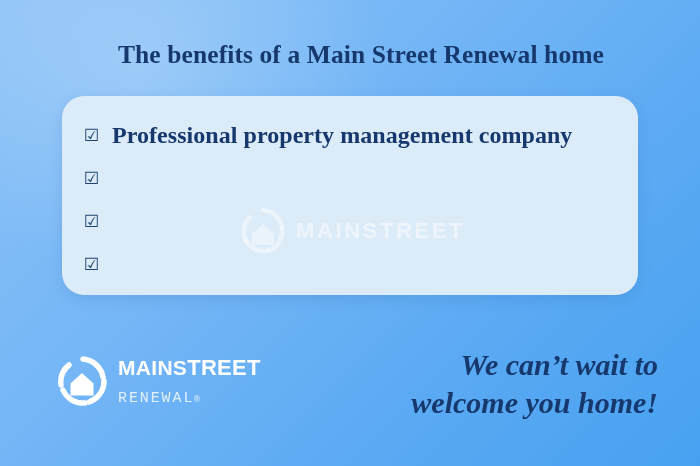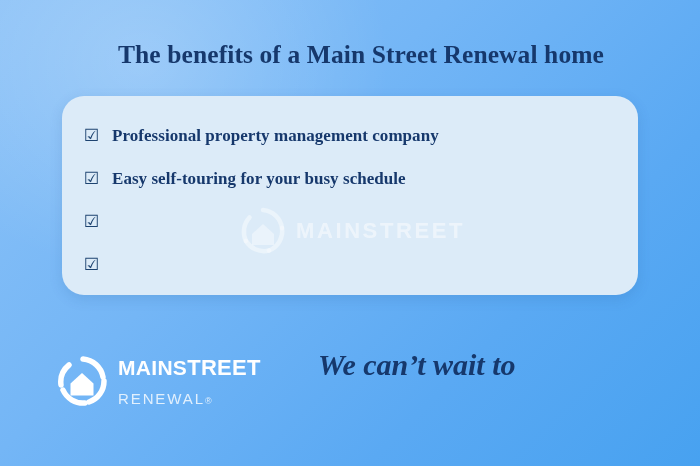--- a/index.html
+++ b/index.html
@@ -76,21 +76,21 @@
     flex: 0 0 auto;
     width: 28px;
     color: #1d4370;
     font-size: 17px;
     line-height: 1;
     font-family: "DejaVu Sans", sans-serif;
   }
   .benefit-text {
     font-family: "Liberation Serif", "DejaVu Serif", serif;
     font-weight: bold;
-    font-size: 17px;
+    font-size: 24px;
     color: #16386c;
     white-space: nowrap;
     letter-spacing: 0.05px;
   }
 
   
   .watermark {
     position: absolute;
     left: 238px;
     top: 206px;
@@ -136,21 +136,21 @@
     font-size: 21px;
     color: #ffffff;
     letter-spacing: 0.3px;
     white-space: nowrap;
   }
   .brand-main .sm {
     font-size: 22px;
   }
   .brand-sub {
     margin-top: 12px;
-    font-family: Liberation Sans, sans-serif;
+    font-family: Liberation Mono, monospace;
     font-size: 15px;
     color: rgba(255,255,255,0.80);
     letter-spacing: 1.9px;
     white-space: nowrap;
   }
   .brand-sub .reg {
     font-size: 9px;
     vertical-align: baseline;
   }
 
@@ -159,42 +159,41 @@
     position: absolute;
     left: 318px;
     top: 346px;
     width: 340px;
     font-family: "Liberation Serif", "DejaVu Serif", serif;
     font-weight: bold;
     font-style: italic;
     font-size: 30px;
     line-height: 1.28;
     color: #16386c;
-    text-align: left;
+    text-align: right;
     white-space: nowrap;
   }
 </style>
 </head>
 <body>
 
 <div id="poster">
 
   <div class="title">The benefits of a Main Street Renewal home</div>
 
   <div class="card">
     <ul class="benefit-list">
 
       <li class="benefit-item">
         <span class="check-icon">☑</span>
         <span class="benefit-text">Professional property management company</span>
       </li>
 
       <li class="benefit-item">
         <span class="check-icon">☑</span>
-        <span class="benefit-text">Easy self-touring for your busy schedule</span>
       </li>
 
       <li class="benefit-item">
         <span class="check-icon">☑</span>
       </li>
 
       <li class="benefit-item">
         <span class="check-icon">☑</span>
       </li>
 
@@ -225,15 +224,16 @@
       <path d="M27 55 L50 34 L73 55 L73 79 L27 79 Z" fill="#ffffff"></path>
     </svg>
     <div class="brand-words">
       <div class="brand-main"><span>MAIN</span><span>S</span><span class="sm">TREET</span></div>
       <div class="brand-sub"><span>RENEWAL</span><span class="reg">®</span></div>
     </div>
   </div>
 
   <div class="tagline">
     <div>We can’t wait to</div>
+    <div>welcome you home!</div>
   </div>
 
 </div>
 
 </body></html>

